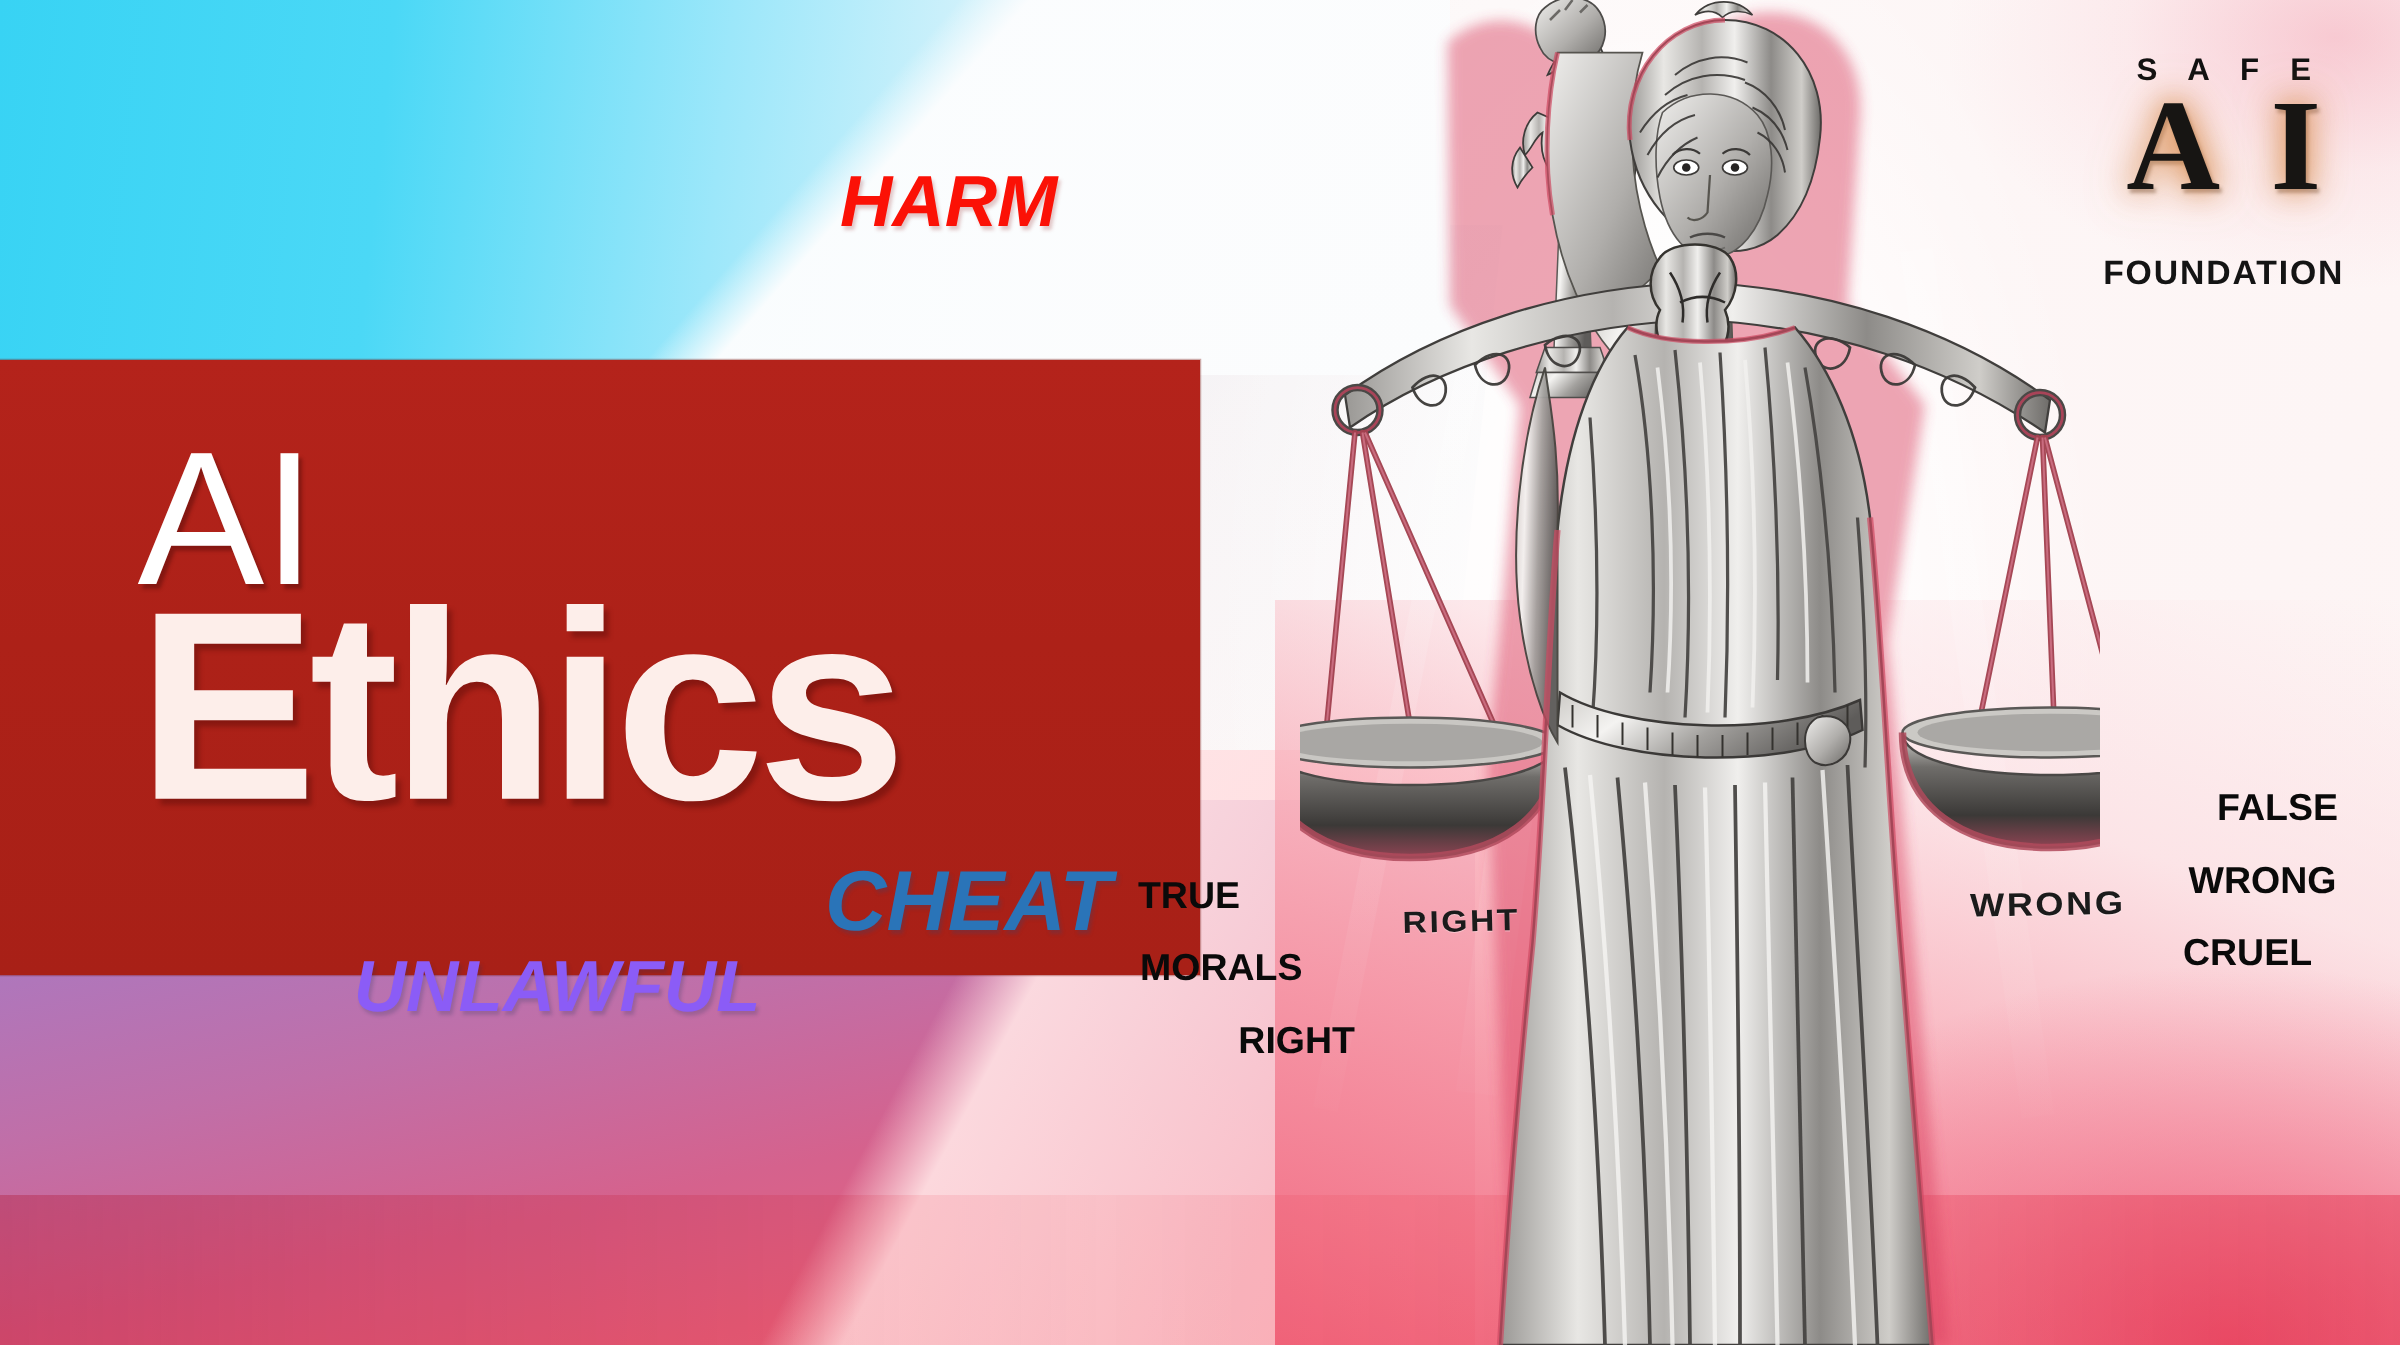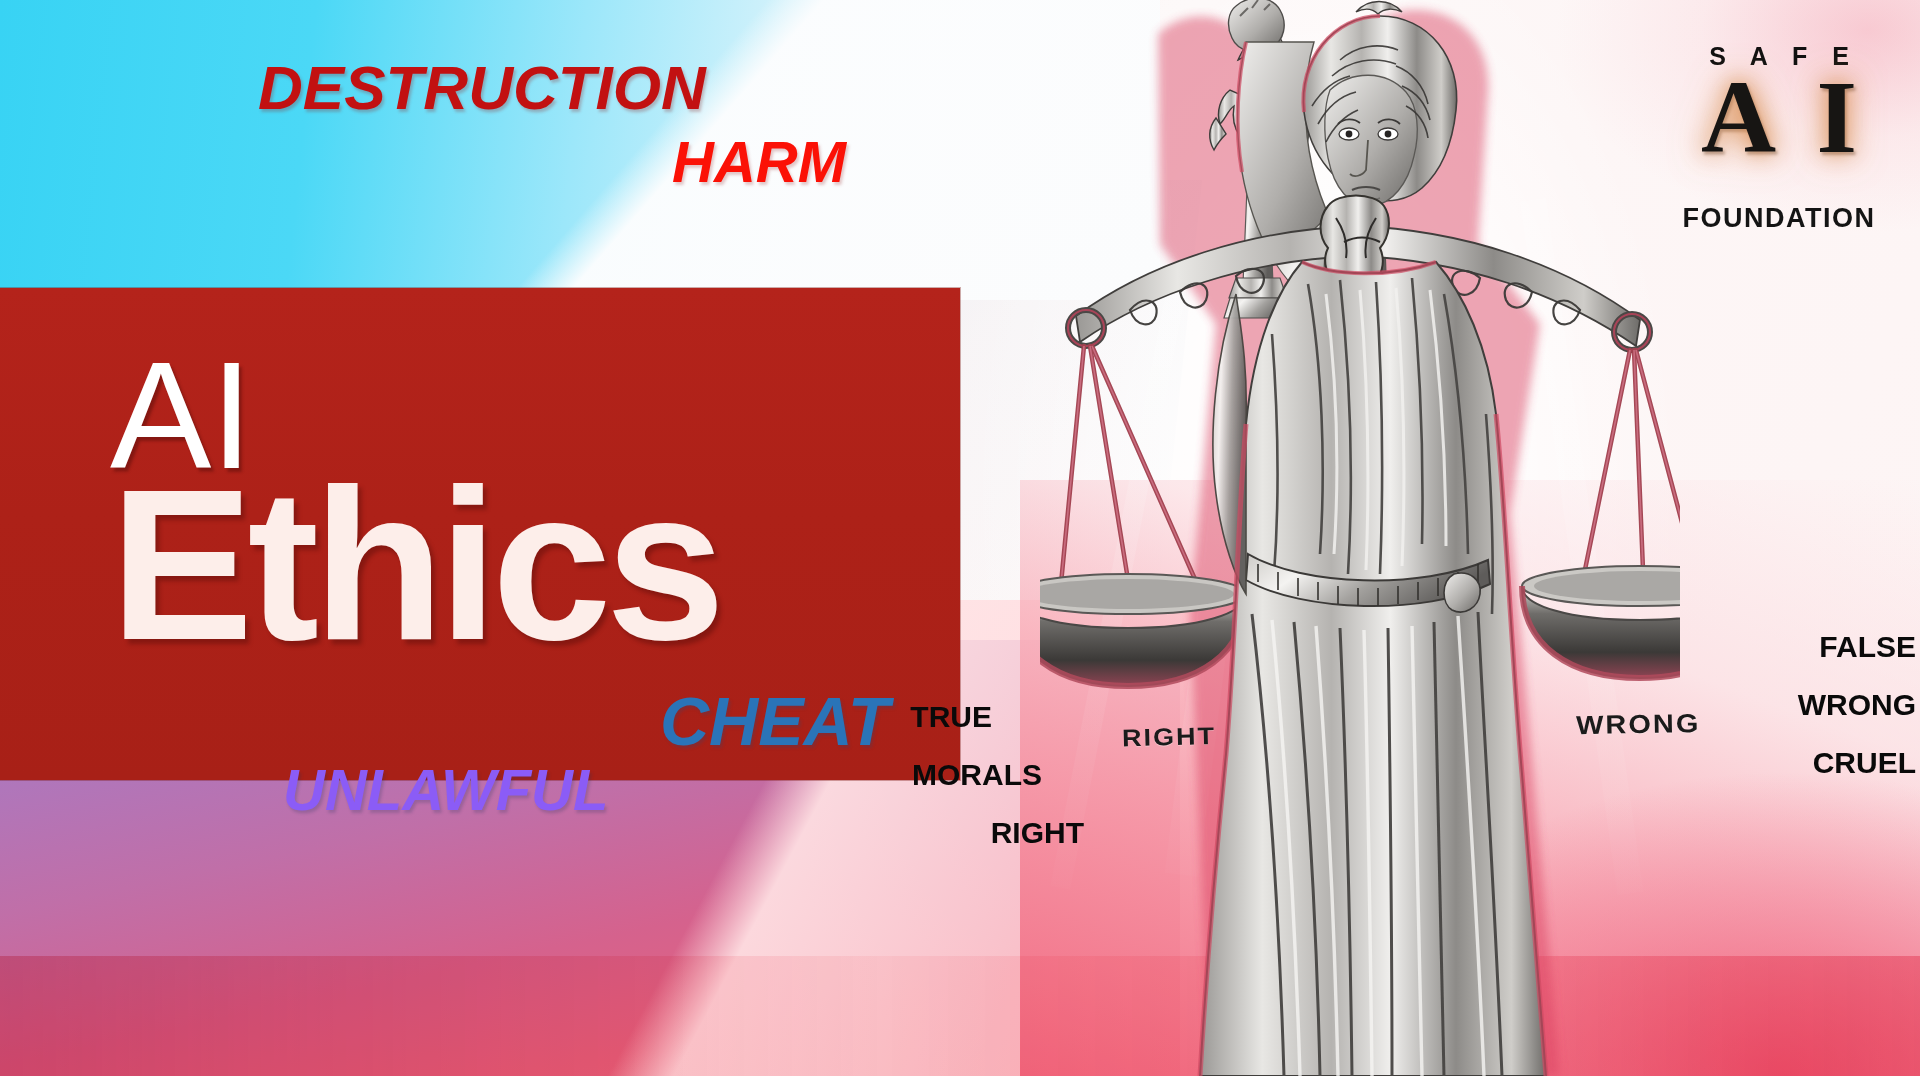--- a/index.html
+++ b/index.html
@@ -154,21 +154,21 @@
     font-weight:bold; color:#0a0a0a;
     font-size:30px; line-height:1.0;
     white-space:nowrap;
   }
   #list-right { left:868px; top:654px; width:216px; text-align:right;margin-top:48px; }
   #list-right span { margin-bottom:28px; }
   #list-right span:nth-child(1) { padding-right:92px; }
   #list-right span:nth-child(2) { padding-right:42px; }
   #list-right span:nth-child(3) { padding-right:0px; }
 
-  #list-wrong { left:1680px; top:632px; width:236px; text-align:right; }
+  #list-wrong { left:1680px; top:632px; width:236px; text-align:center; }
   #list-wrong span { margin-bottom:28px; }
   #list-wrong span:nth-child(1) { padding-left:48px; }
   #list-wrong span:nth-child(2) { padding-left:24px; }
   #list-wrong span:nth-child(3) { padding-left:0px; }
 
   
   #logo {
     position:absolute; right:16px; top:44px;
     width:250px; text-align:center;
     line-height:1;
@@ -483,21 +483,20 @@
   </div>
 
   <div class="pan-label" id="pan-label-right">RIGHT</div>
   <div class="pan-label" id="pan-label-wrong">WRONG</div>
 
   <div id="ethics-box">
     <div class="line1">AI</div>
     <div class="line2">Ethics</div>
   </div>
 
-  <div class="word" id="word-destruction">DESTRUCTION</div>
   <div class="word" id="word-harm">HARM</div>
   <div class="word" id="word-cheat">CHEAT</div>
   <div class="word" id="word-unlawful">UNLAWFUL</div>
 
   <div class="panlist" id="list-right">
     <span>TRUE</span>
     <span>MORALS</span>
     <span>RIGHT</span>
   </div>
   <div class="panlist" id="list-wrong">

